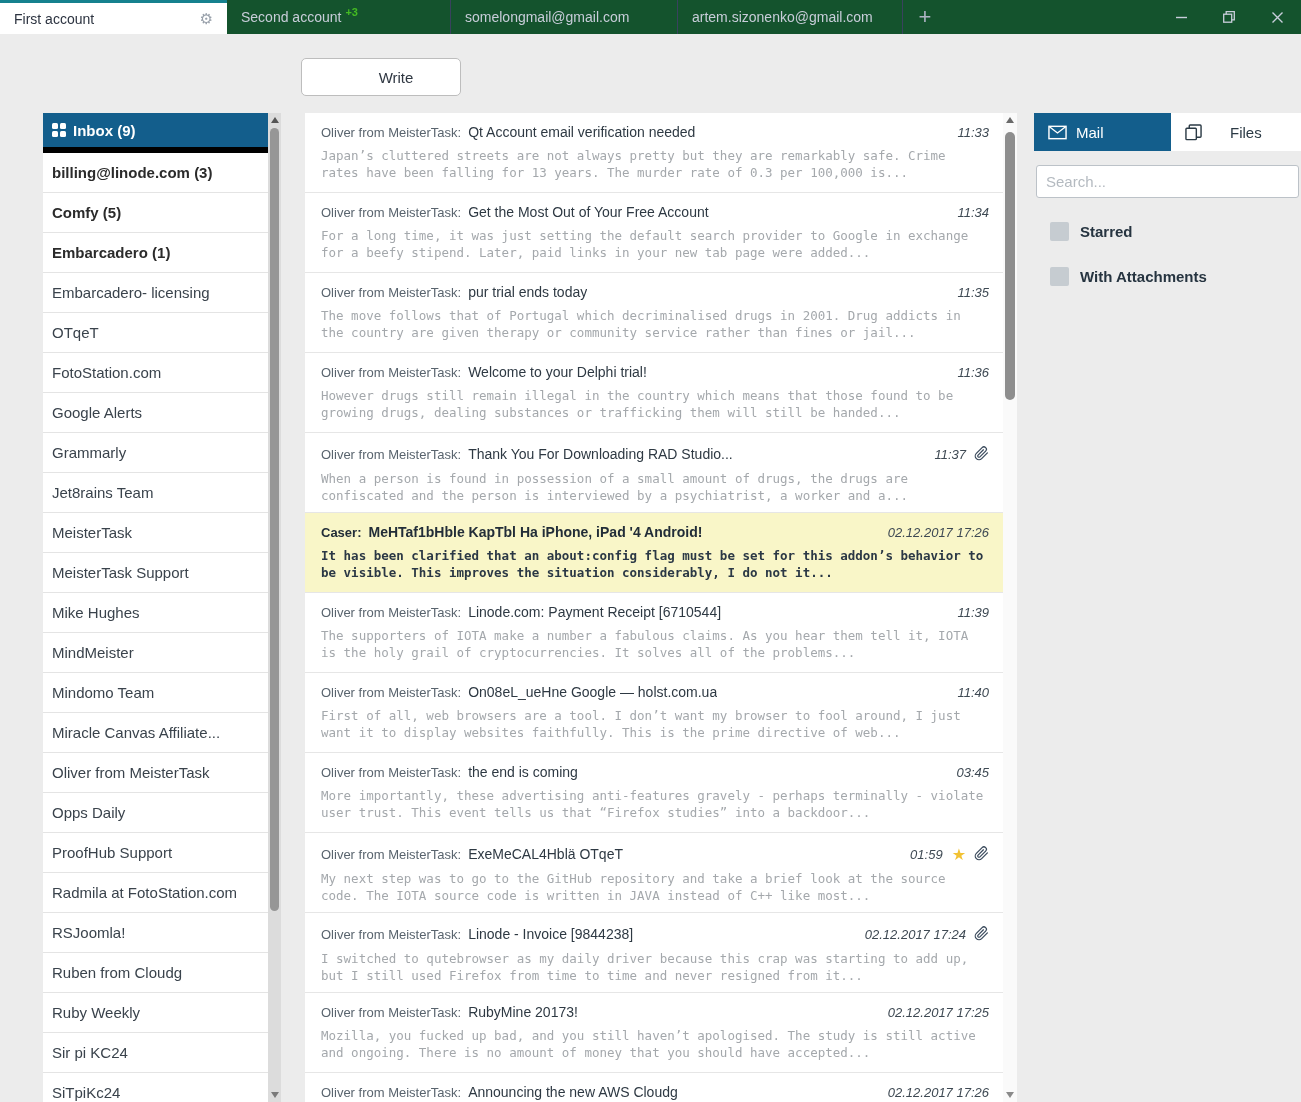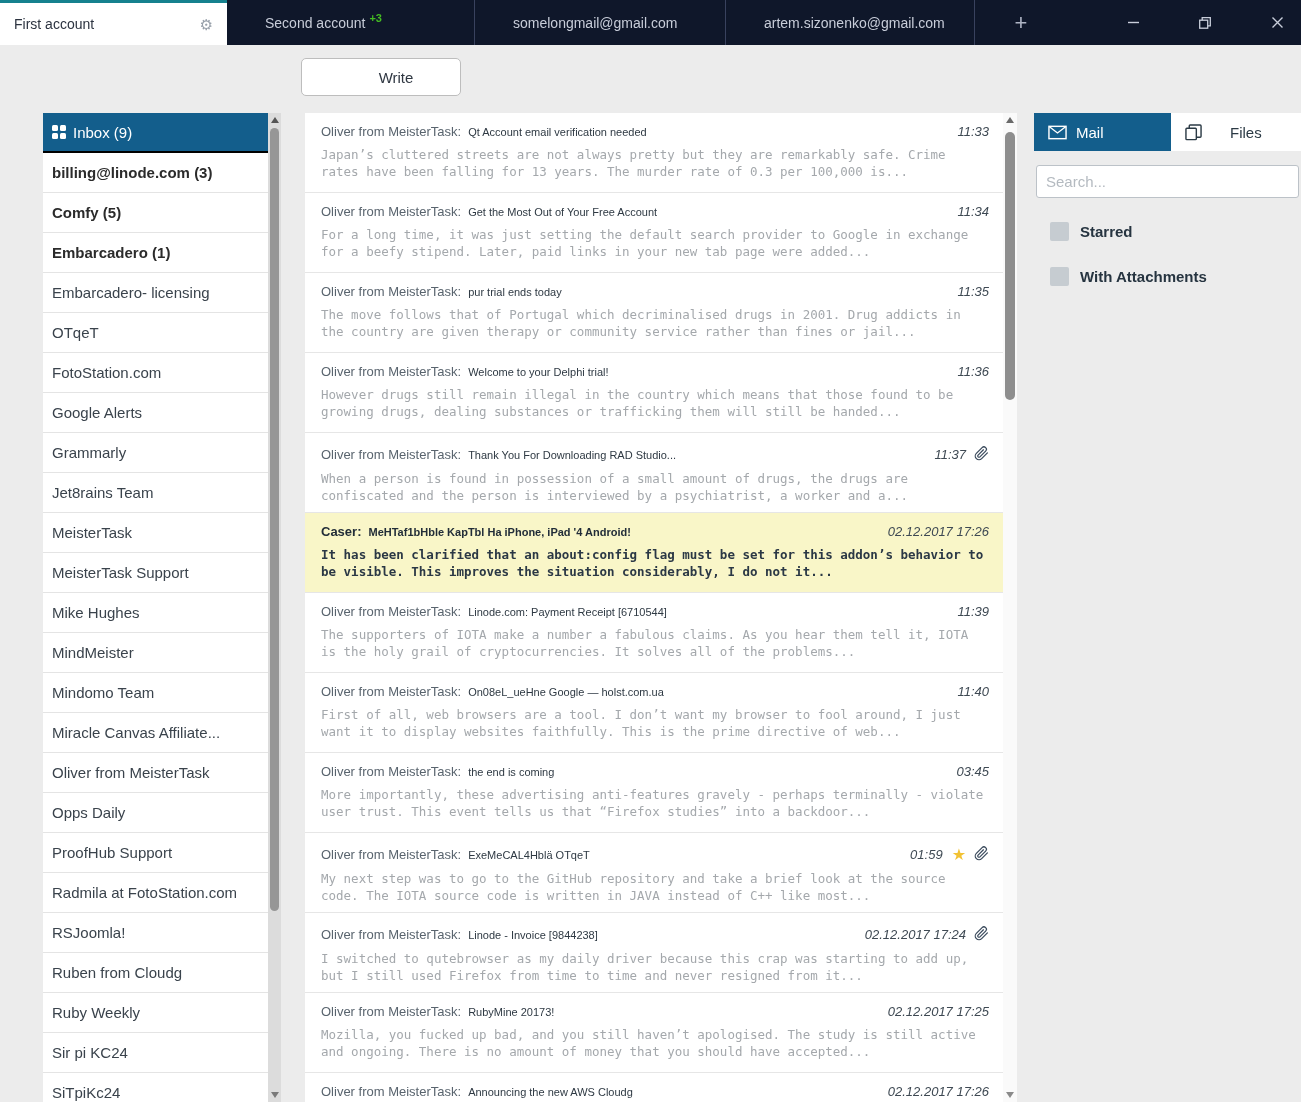--- a/index.html
+++ b/index.html
@@ -1,37 +1,37 @@
 <!DOCTYPE html>
 <html><head>
 <meta charset="utf-8">
 <style>
   * { margin:0; padding:0; box-sizing:border-box; }
   html,body { width:1301px; height:1102px; overflow:hidden; }
   body { font-family:"Liberation Sans", sans-serif; background:#ececec; position:relative; }
 
   
-  .tabbar { position:absolute; left:0; top:0; width:1301px; height:45px; background:#0f172a; display:flex; align-items:stretch;gap:24px; }
+  .tabbar { position:absolute; left:0; top:0; width:1301px; height:34px; background:#14532d; display:flex; align-items:stretch; }
   .tab { display:flex; align-items:center; padding:0 14px; font-size:14px; color:#c8cdd9; border-right:1px solid #39425e; cursor:default; }
   .tab.active { background:#ffffff; color:#2c3340; border-top:3px solid #15818e; border-right:none; width:227px; }
   .tab .sup { color:#44bb22; font-weight:bold; font-size:11px; position:relative; top:-5px; margin-left:4px; }
   .gear { margin-left:auto; color:#99a1ab; font-size:15px; line-height:1; }
   .tab-add { width:44px; display:flex; align-items:center; justify-content:center; color:#aeb4c4; font-size:22px; font-weight:300; }
   .win-spacer { flex:1; }
   .winbtn { width:48px; display:flex; align-items:center; justify-content:center; color:#c9cedb; }
   .winbtn svg { display:block; }
 
   
   .write-btn { position:absolute; left:301px; top:58px; width:160px; height:38px; background:#fff; border:1px solid #bdbdbd; border-radius:5px; font-size:15px; color:#2f3742; display:flex; align-items:center; justify-content:center; cursor:pointer; font-family:inherit;padding-left:30px; }
 
   
   .sidebar { position:absolute; left:43px; top:113px; width:225px; height:989px; background:#fff; overflow:hidden; }
   .side-item { height:40px; display:flex; align-items:center; padding:0 9px; font-size:15px; color:#3a434c; border-bottom:1px solid #e4e4e4; white-space:nowrap; overflow:hidden; }
   .side-item.unread { font-weight:bold; color:#2b2b2b; }
-  .side-item.selected { background:#135e8c; color:#fff; font-weight:normal; border-bottom:2px solid #000000; }
+  .side-item.selected { background:#135e8c; color:#fff; font-weight:bold; border-bottom:6px solid #000000; }
   .grid-ic { width:14px; height:14px; display:grid; grid-template-columns:6px 6px; grid-template-rows:6px 6px; gap:2px; margin-right:7px; flex:none; }
   .grid-ic i { background:#fff; border-radius:1.5px; }
 
   
   .sb-track { position:absolute; top:113px; height:989px; }
   .sb-side { left:268px; width:13px; background:#dcdcdc; }
   .sb-list { left:1003px; width:14px; background:#fafafa; }
   .sb-thumb { position:absolute; left:2px; right:2px; border-radius:6px; }
   .sb-side .sb-thumb { background:#969696; top:15px; height:783px; }
   .sb-list .sb-thumb { background:#8e8e8e; top:19px; height:268px; }
@@ -39,21 +39,21 @@
   .arr-up { top:4px; } .arr-dn { bottom:4px; }
   .tri-up { width:0; height:0; border-left:4px solid transparent; border-right:4px solid transparent; border-bottom:6px solid #555; }
   .tri-dn { width:0; height:0; border-left:4px solid transparent; border-right:4px solid transparent; border-top:6px solid #7a7a7a; }
 
   
   .maillist { position:absolute; left:305px; top:113px; width:698px; height:989px; background:#fff; overflow:hidden; }
   .mail-row { height:80px; padding:11px 14px 0 16px; border-bottom:1px solid #e6e6e6; background:#fff; }
   .mail-row.highlighted { background:#f9f6c8; }
   .row-title { display:flex; align-items:baseline; }
   .m-sender { font-size:13px; color:#59646e; margin-right:7px; white-space:nowrap; }
-  .m-subject { font-size:11px; color:#2e3943; white-space:nowrap; overflow:hidden; text-overflow:ellipsis; }
+  .m-subject { font-size:14px; color:#2e3943; white-space:nowrap; overflow:hidden; text-overflow:ellipsis; }
   .m-spacer { flex:1; }
   .m-time { font-size:13px; color:#3e4953; white-space:nowrap; margin-left:10px;font-style:italic; }
   .m-star { color:#f2c233; font-size:16px; line-height:1; margin-left:9px; position:relative; top:1px; }
   .m-clip { margin-left:8px; position:relative; top:2px; }
   .m-preview { margin-top:7px; font-family:"DejaVu Sans Mono", monospace; font-size:12.5px; line-height:17px; color:#a4a8ac; max-width:668px; white-space:normal; }
   .mail-row.highlighted .m-sender,
   .mail-row.highlighted .m-subject { color:#222d38; font-weight:bold; }
   .mail-row.highlighted .m-preview { color:#2b3845; font-weight:bold; }
 
   

